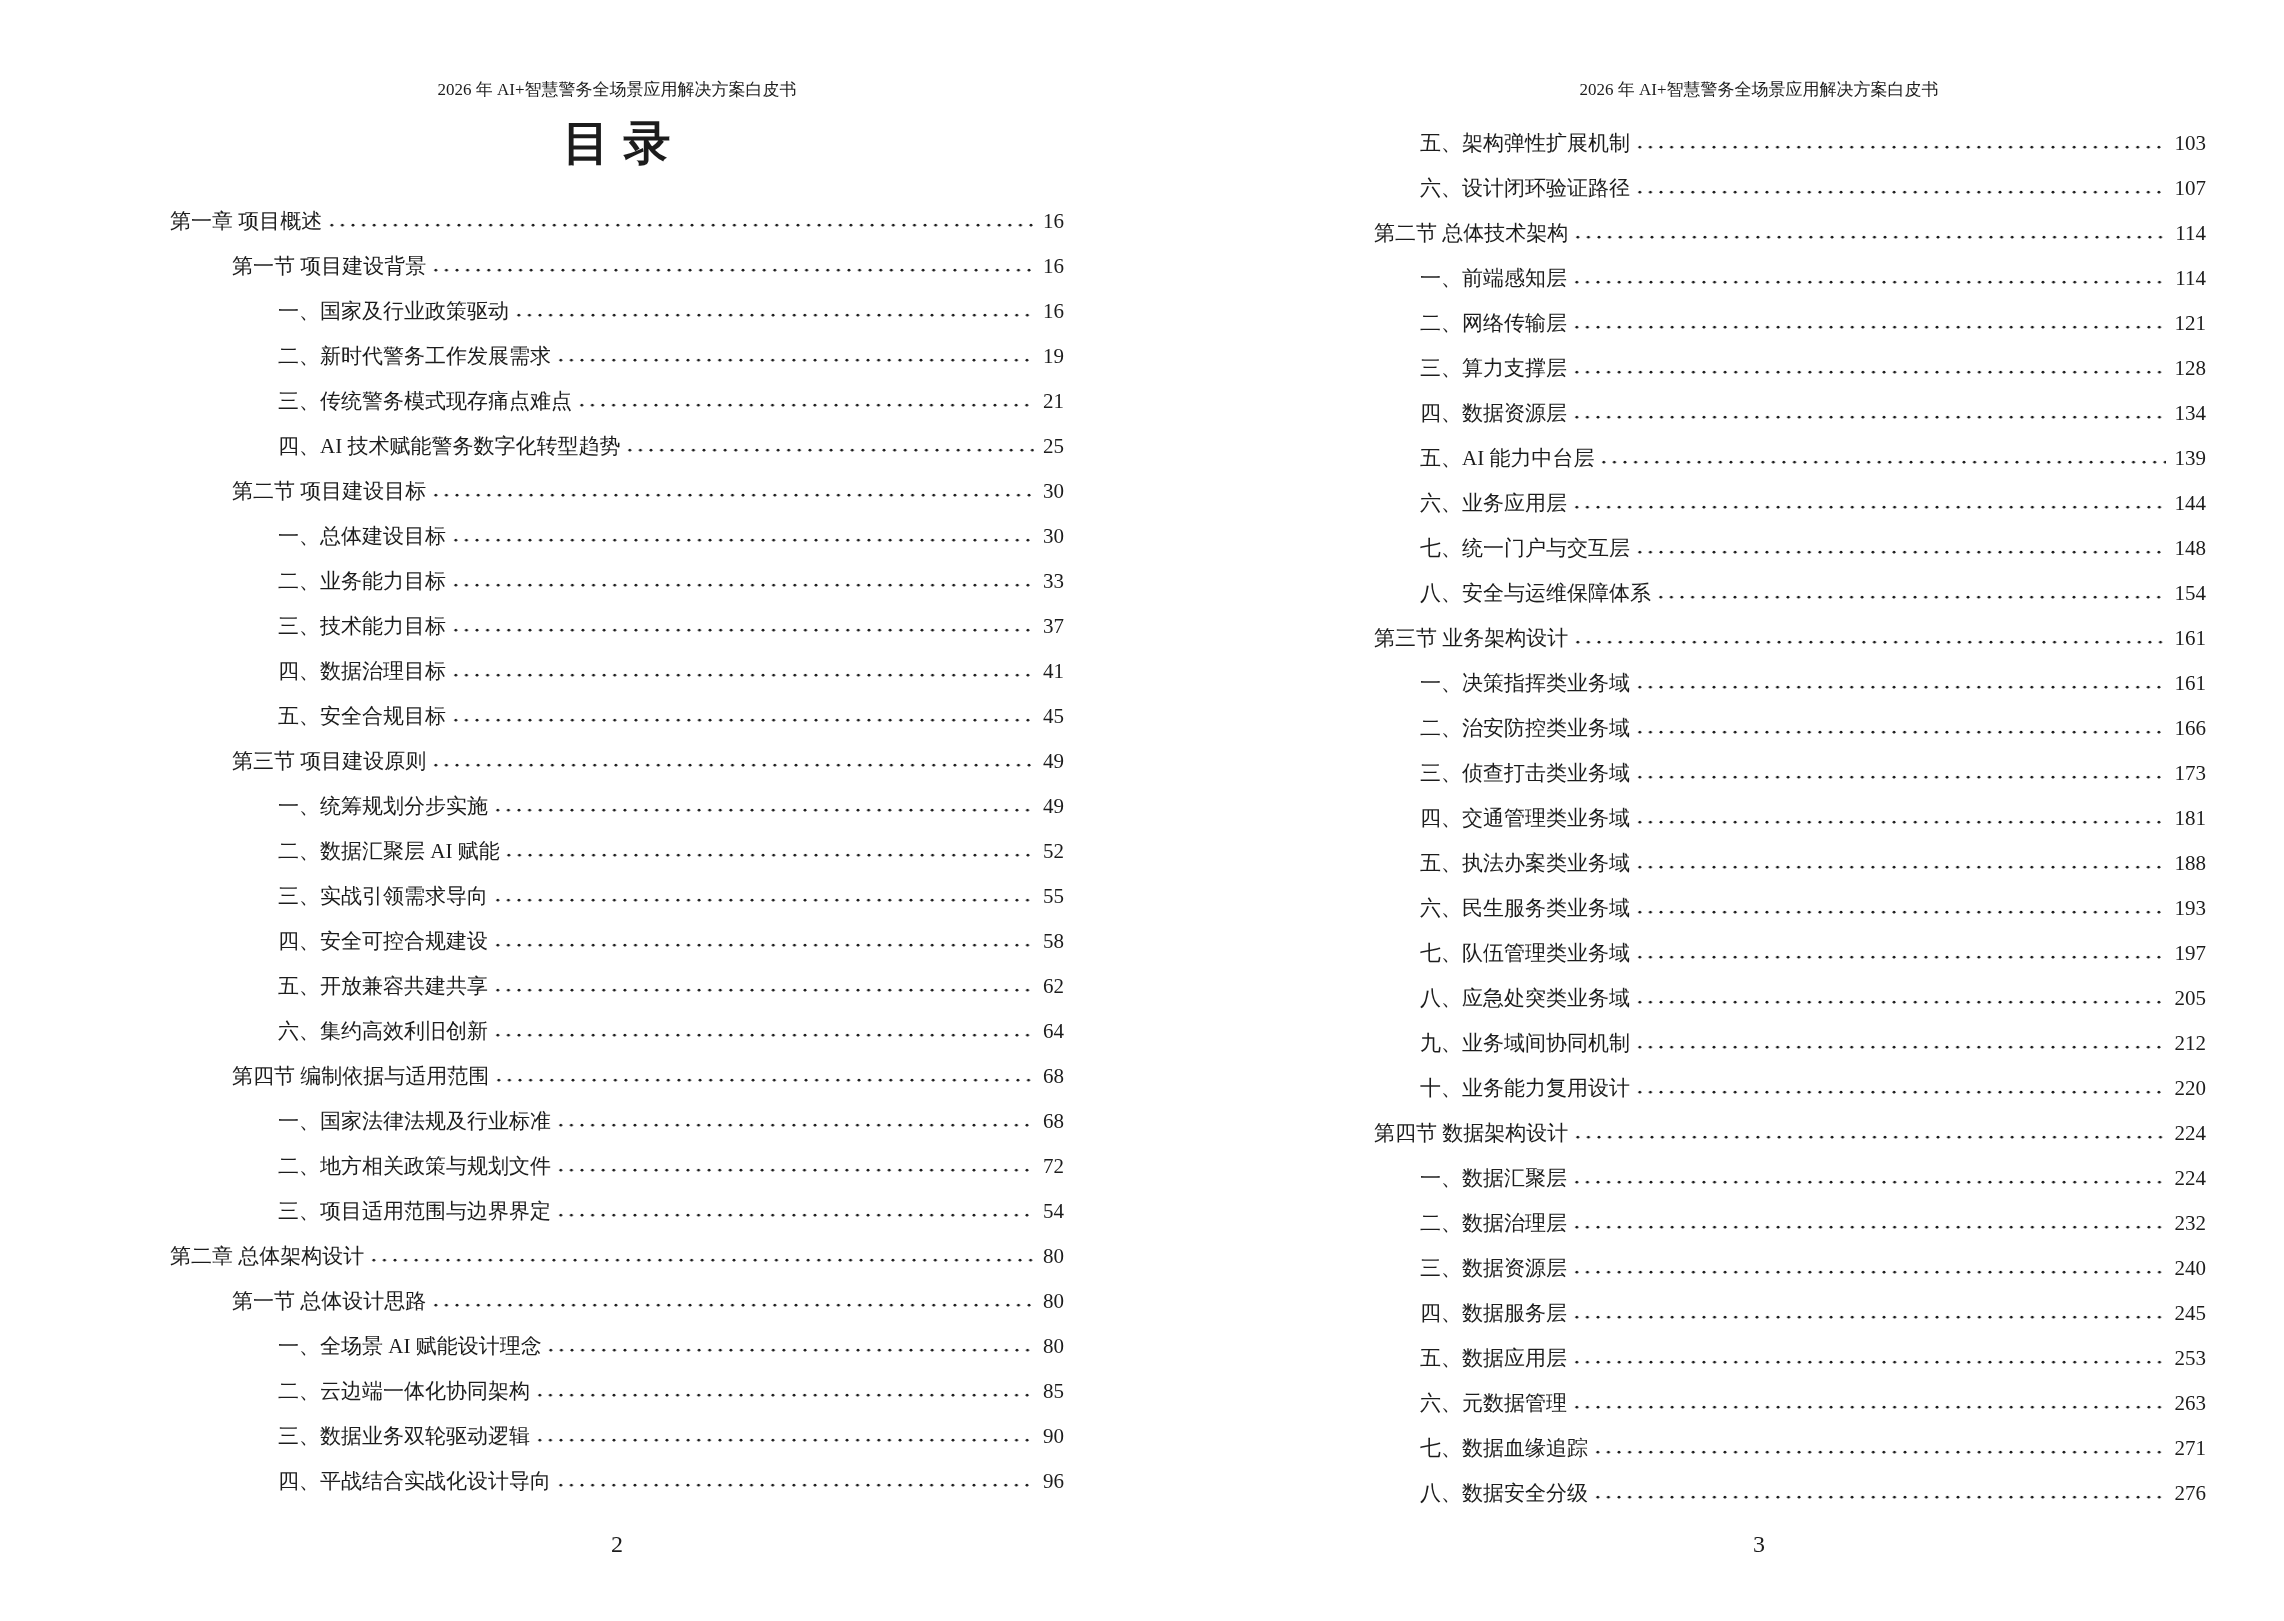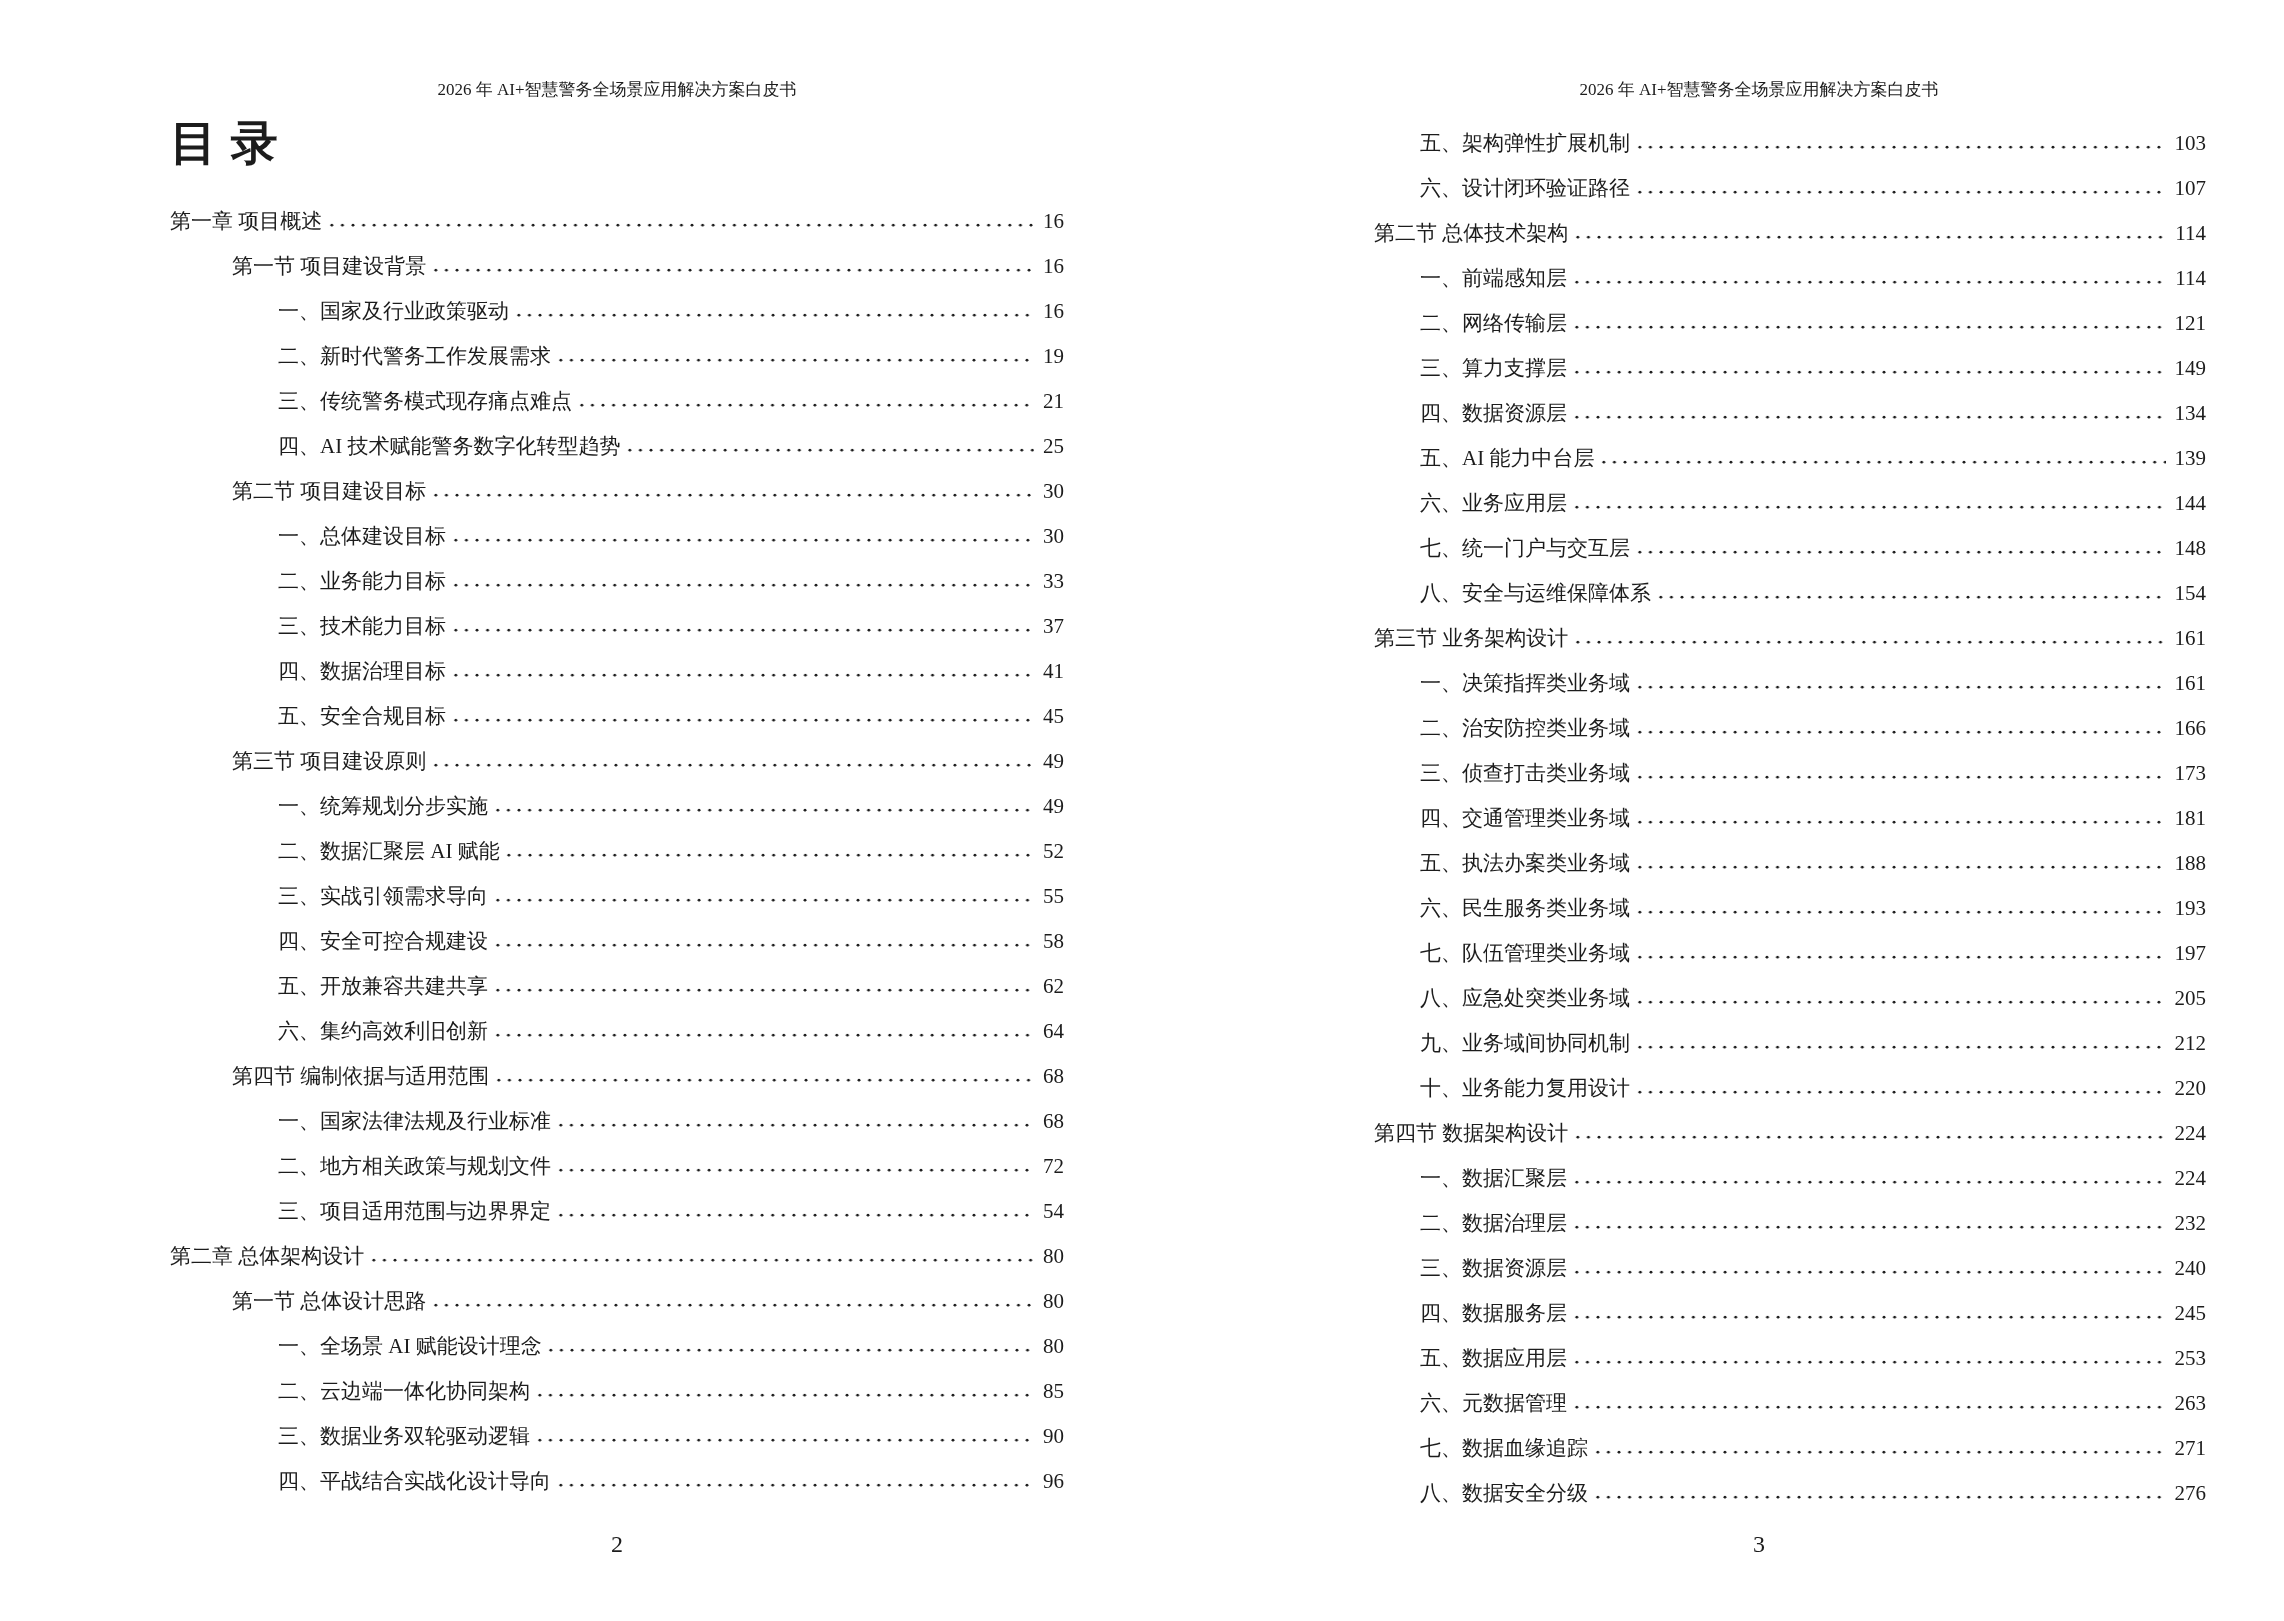--- a/index.html
+++ b/index.html
@@ -32,20 +32,21 @@
     font-size: 17px;
     line-height: 1;
     white-space: nowrap;
   }
   .toc-title {
     position: absolute;
     top: 120px;
     left: 154px;
     right: 94px;
     margin: 0;
+    text-align: center;
     font-size: 47px;
     font-weight: 700;
     line-height: 1;
     letter-spacing: 1px;
   }
   .toc {
     position: absolute;
     left: 154px;
     right: 94px;
   }
@@ -269,21 +270,21 @@
     <span class="toc-page">114</span>
   </div>
         <div class="toc-row lvl2">
     <span class="toc-label">二、网络传输层</span>
     <span class="toc-leader"></span>
     <span class="toc-page">121</span>
   </div>
         <div class="toc-row lvl2">
     <span class="toc-label">三、算力支撑层</span>
     <span class="toc-leader"></span>
-    <span class="toc-page">149</span>
+    <span class="toc-page">128</span>
   </div>
         <div class="toc-row lvl2">
     <span class="toc-label">四、数据资源层</span>
     <span class="toc-leader"></span>
     <span class="toc-page">134</span>
   </div>
         <div class="toc-row lvl2">
     <span class="toc-label">五、AI 能力中台层</span>
     <span class="toc-leader"></span>
     <span class="toc-page">139</span>

